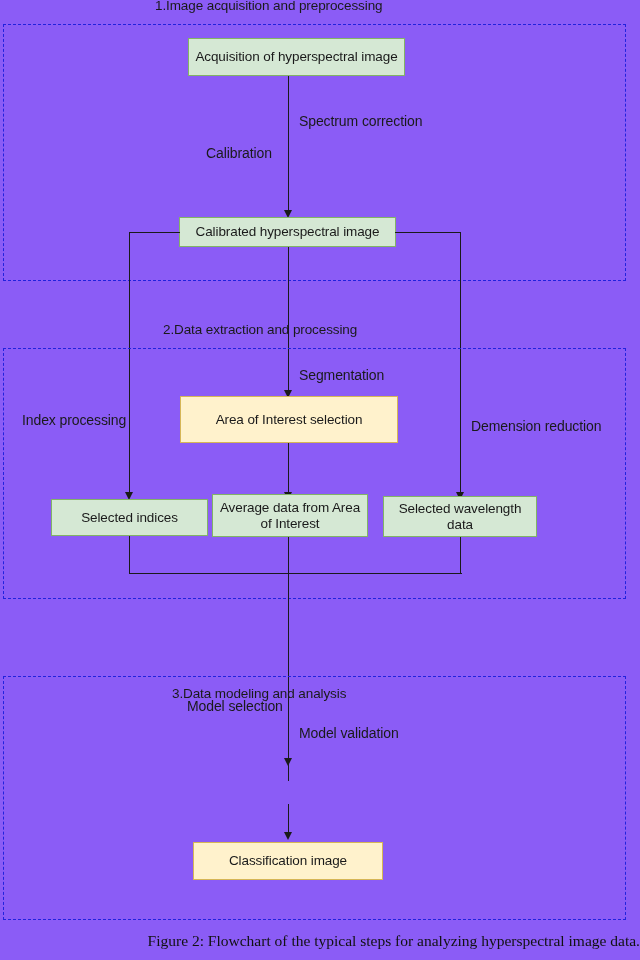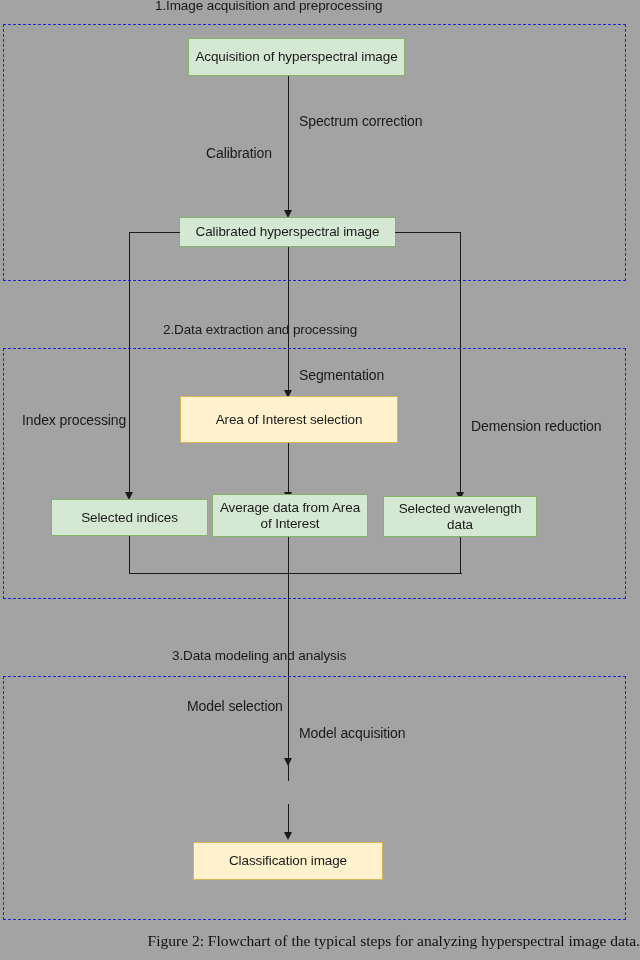--- a/index.html
+++ b/index.html
@@ -6,21 +6,21 @@
   html, body {
     width: 640px;
     height: 960px;
     background: #ffffff;
     font-family: "Liberation Sans", sans-serif;
   }
   #page {
     position: relative;
     width: 640px;
     height: 960px;
-    background: #a3a3a3;
+    background: #8b5cf6;
     overflow: hidden;
   }
 
   
   .stage-box {
     position: absolute;
     border: 1.6px dashed #2222dd;
     background: transparent;
     pointer-events: none;
   }
@@ -147,26 +147,26 @@
   <div class="node green" style="left:212px; top:494px; width:156px; height:43px;">Average data from Area of Interest</div>
 
   <div class="node green" style="left:383px; top:496px; width:154px; height:41px;">Selected wavelength data</div>
 
   <div class="vline" style="left:129px; top:536px; height:38px;"></div>
   <div class="vline" style="left:460px; top:537px; height:37px;"></div>
   <div class="hline" style="left:129px; top:573px; width:333px;"></div>
   <div class="vline" style="left:288px; top:537px; height:244px;"></div>
   <div class="arrowhead" style="left:284px; top:758px;"></div>
 
-  <div class="stage-label" style="left:172px; top:648px;text-align:center;">3.Data modeling and analysis</div>
+  <div class="stage-label" style="left:172px; top:686px;text-align:center;">3.Data modeling and analysis</div>
 
   <div class="stage-box" style="left:3px; top:676px; width:623px; height:244px;"></div>
 
   <div class="edge-label" style="left:187px; top:698px;">Model selection</div>
-  <div class="edge-label" style="left:299px; top:725px;">Model acquisition</div>
+  <div class="edge-label" style="left:299px; top:725px;">Model validation</div>
 
 
   <div class="vline" style="left:288px; top:804px; height:31px;"></div>
   <div class="arrowhead" style="left:284px; top:832px;"></div>
 
   <div class="node yellow" style="left:193px; top:842px; width:190px; height:38px;">Classification image</div>
 
   <div class="caption" style="top:932px;text-align:right;">Figure 2: Flowchart of the typical steps for analyzing hyperspectral image data.</div>
 
 </div>

